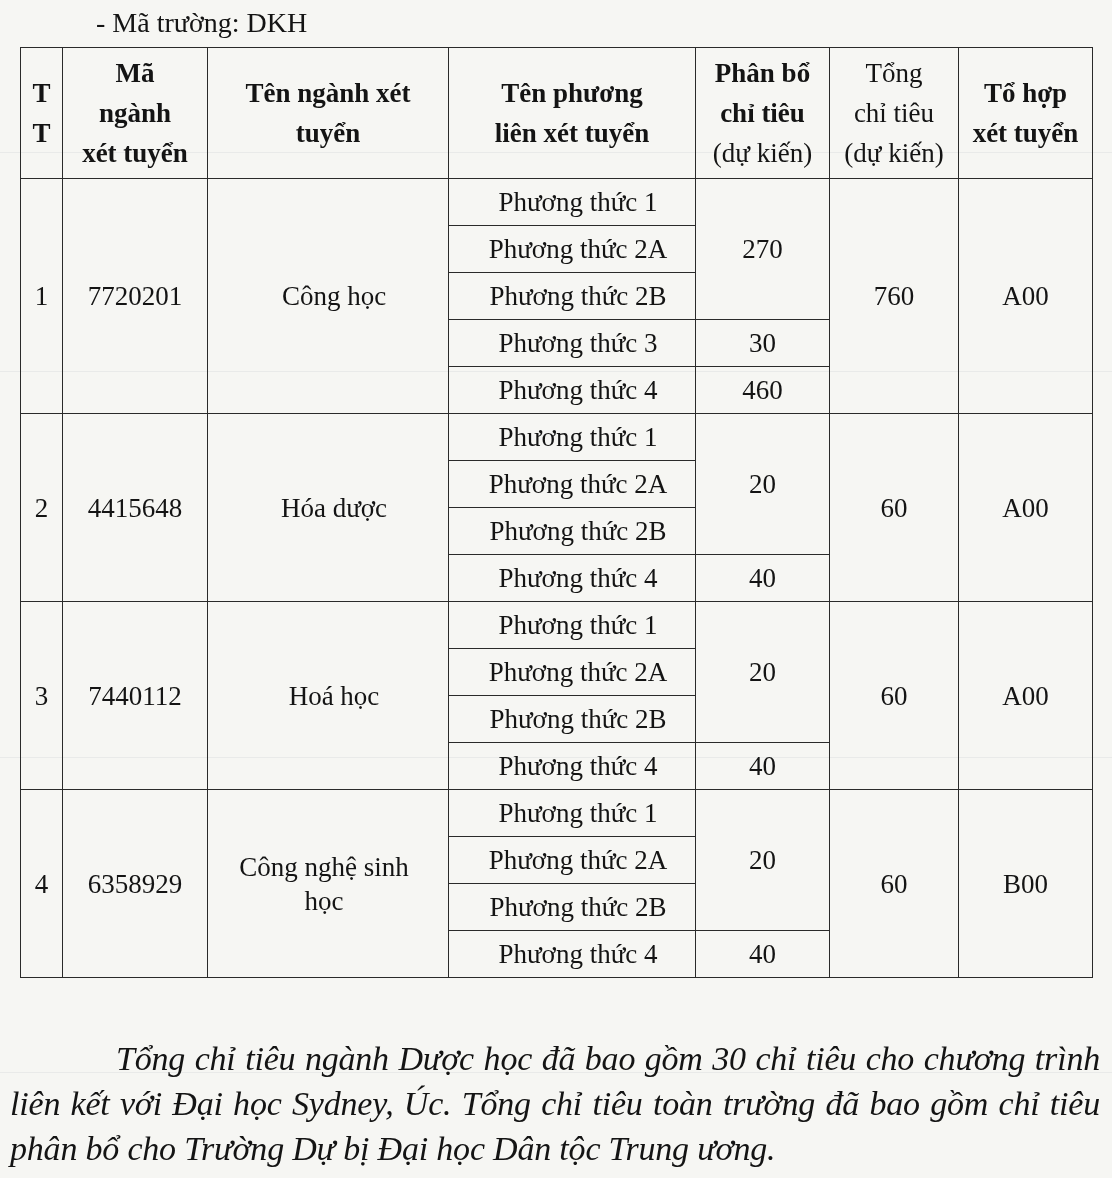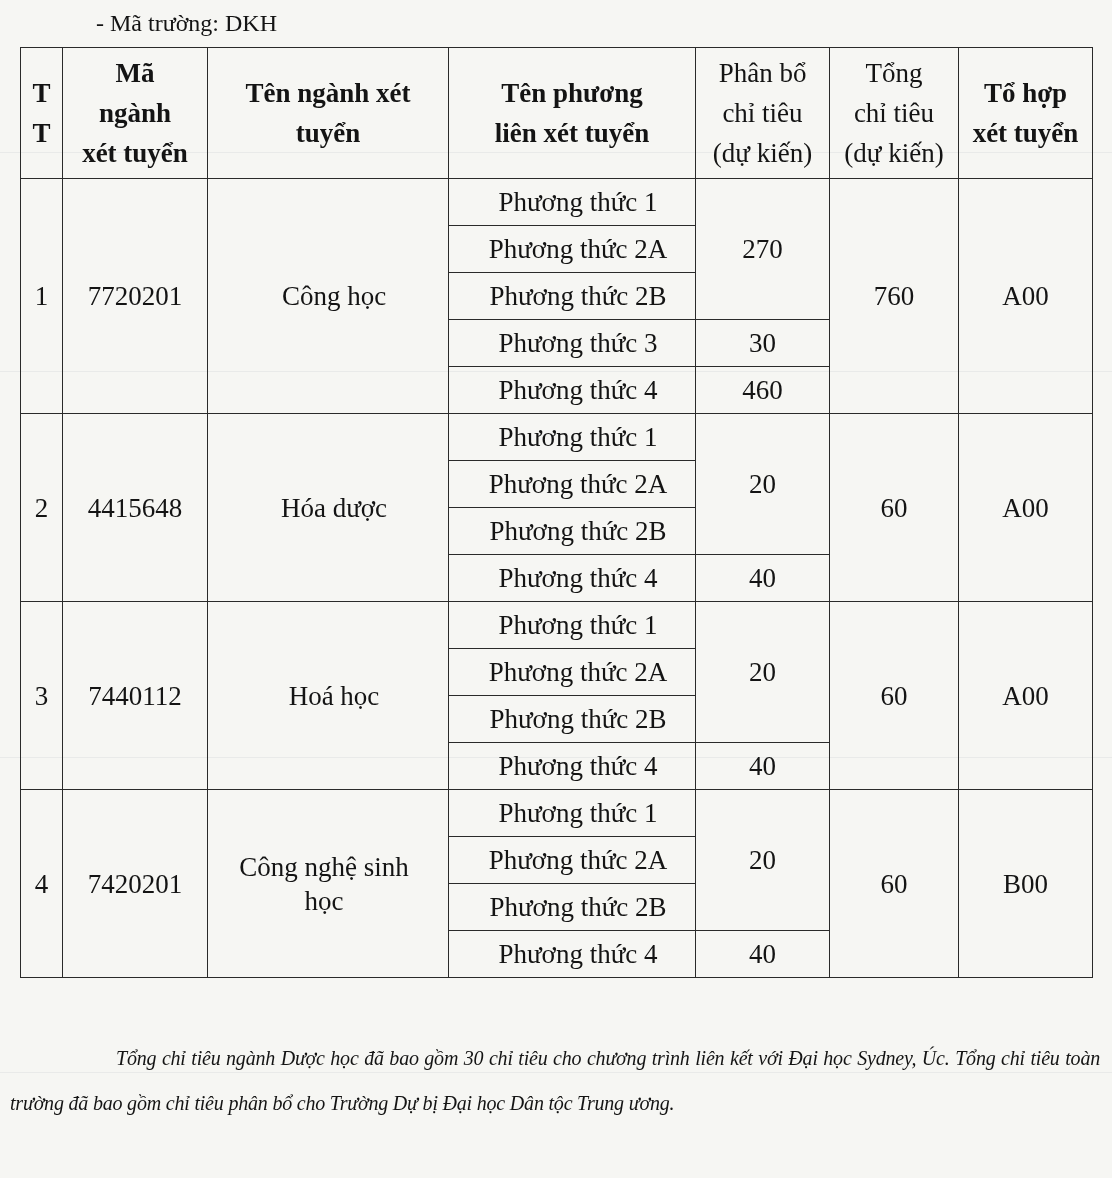--- a/index.html
+++ b/index.html
@@ -6,41 +6,41 @@
   body {
     width: 1112px; height: 1178px; overflow: hidden;
     background: #f6f6f3;
     font-family: "Liberation Serif", "DejaVu Serif", serif;
     color: #141414;
     position: relative;
   }
   .scanline { position: absolute; left: 0; width: 1112px; height: 1px; background: rgba(120,130,150,0.10); }
   #school-code {
     position: absolute; left: 96px; top: 6px;
-    font-size: 24px; line-height: 34px;
+    font-size: 28px; line-height: 34px;
   }
   #admission-table {
     position: absolute; left: 20px; top: 47px;
     border-collapse: collapse; table-layout: fixed;
     background: transparent;
   }
   #admission-table td, #admission-table th {
     border: 1.6px solid #2a2a2a;
     padding: 0; font-size: 27px; line-height: 34px;
     vertical-align: middle;
     text-align: center;
   }
   #admission-table th { font-weight: bold; text-align: center; line-height: 40px; }
   .c { text-align: center; }
   .l { text-align: left; padding-left: 12px !important; }
   .sub { height: 47px; }
   .method { padding-left: 12px !important; white-space: nowrap; }
   #footnote {
     position: absolute; left: 10px; top: 1036px; width: 1090px;
-    font-style: italic; font-size: 20px; line-height: 45px;
+    font-style: italic; font-size: 34px; line-height: 45px;
     text-align: justify; text-indent: 106px;
     letter-spacing: -0.2px;
   }
 </style>
 </head>
 <body>
 
 <div class="scanline" style="top:152px"></div>
 <div class="scanline" style="top:371px"></div>
 <div class="scanline" style="top:757px"></div>
@@ -58,21 +58,21 @@
       <col style="width:129px">
       <col style="width:134px">
   </colgroup>
   <thead>
     <tr style="height:131px">
       <th style="padding:0 4px;">T T</th>
       <th style="padding:0 17px;margin-left:35px;">Mã ngành xét tuyển</th>
       <th style="padding:0 14px;">Tên ngành xét tuyển</th>
       <th style="padding:0 30px;">Tên phương liên xét tuyển</th>
       <th>
-        <span style="display:block;font-weight:normal">Phân bổ<br>chỉ tiêu</span>
+        <span style="display:block;font-weight:bold">Phân bổ<br>chỉ tiêu</span>
         <span style="display:block;font-weight:normal">(dự kiến)</span>
       </th>
       <th>
         <span style="display:block;font-weight:normal">Tổng<br>chỉ tiêu</span>
         <span style="display:block;font-weight:normal">(dự kiến)</span>
       </th>
       <th style="padding:0 8px;">Tổ hợp xét tuyển</th>
     </tr>
   </thead>
   <tbody>
@@ -136,21 +136,21 @@
     <tr class="sub">
         <td class="method">Phương thức 2B</td>
       </tr>
     <tr class="sub">
       <td class="method">Phương thức 4</td>
       <td class="c">40</td>
     </tr>
 
     <tr class="sub">
       <td rowspan="4" class="c">4</td>
-      <td rowspan="4" class="c">7420201</td>
+      <td rowspan="4" class="c">6358929</td>
       <td rowspan="4" class="l" style="padding-right:20px;">Công nghệ sinh học</td>
       <td class="method">Phương thức 1</td>
       <td rowspan="3" class="c">20</td>
       <td rowspan="4" class="c">60</td>
       <td rowspan="4" class="c">B00</td>
     </tr>
     <tr class="sub">
         <td class="method">Phương thức 2A</td>
       </tr>
     <tr class="sub">

